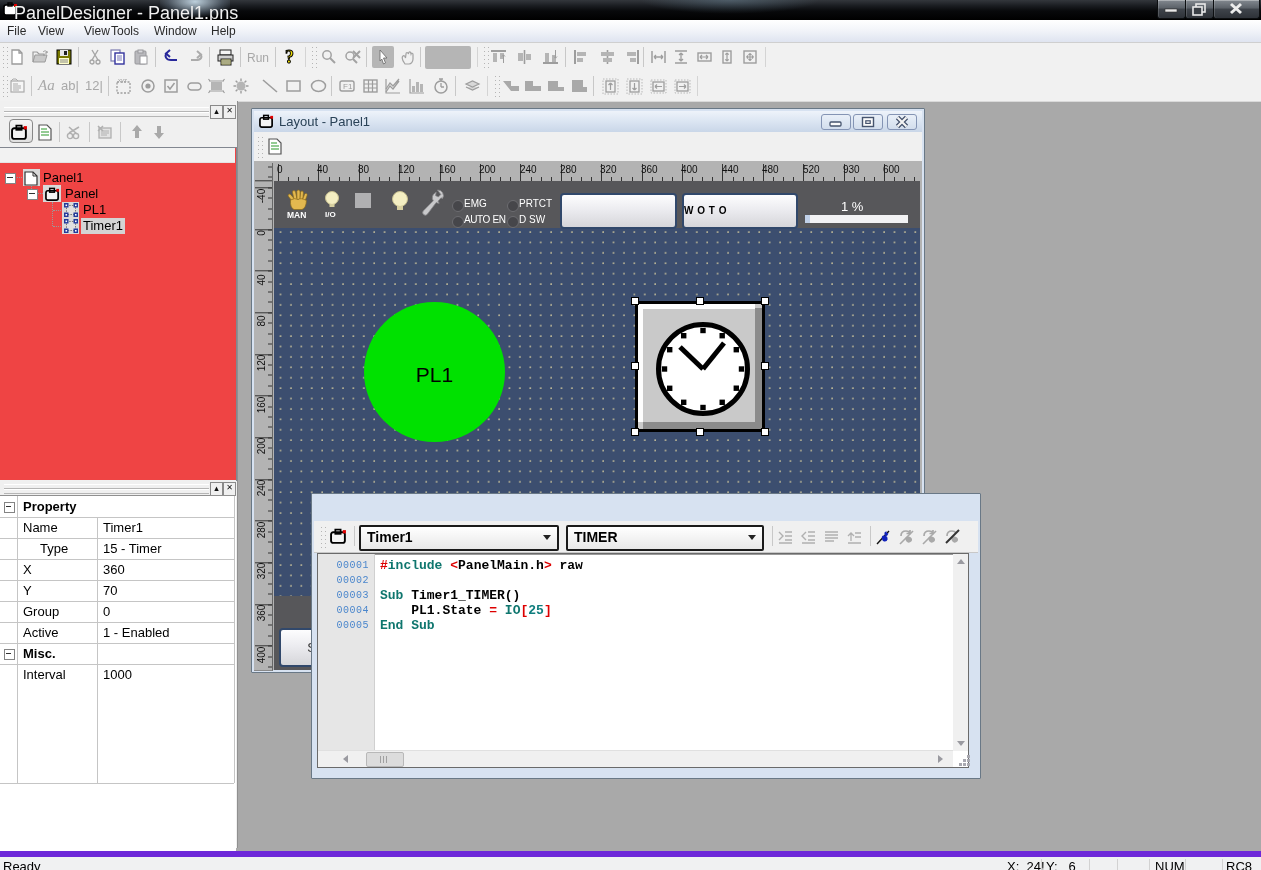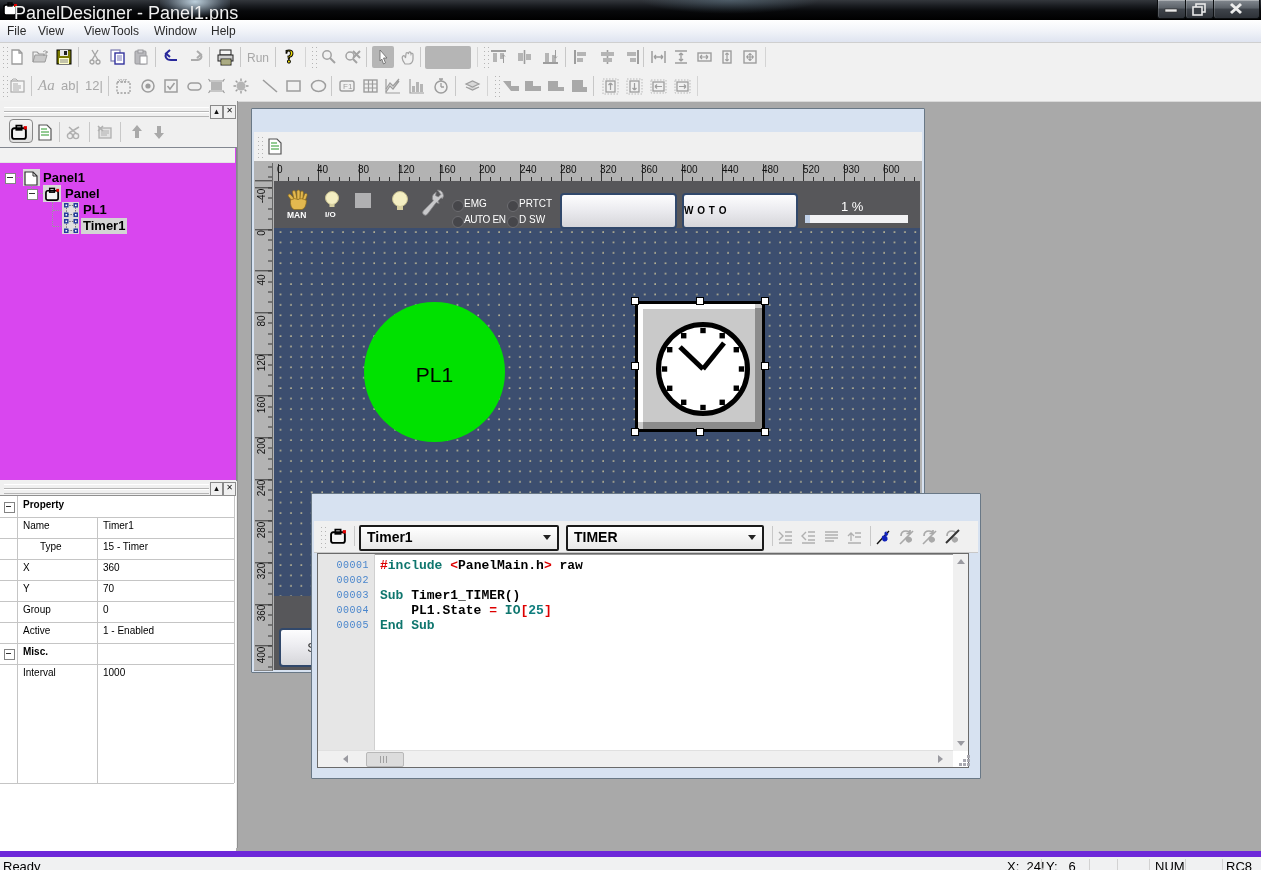--- a/index.html
+++ b/index.html
@@ -19,26 +19,26 @@
 .tsep{top:4px;width:1px;height:20px;background:#c8c8c8;}
 .tbtn{top:3px;width:22px;height:22px;display:flex;align-items:center;justify-content:center;}
 .pressed{background:#b6b6b6;border-radius:2px;}
 .gtxt{color:#a8a8a8;font-size:12px}
 
 #leftpane{left:0;top:101px;width:237px;height:747px;background:#f0f0f0;border-right:1px solid #909090;}
 .gripbar{left:0;width:236px;height:17px;background:#f0f0f0;}
 .gripbar .g1{left:4px;top:4px;width:205px;height:3px;border-top:1px solid #fff;border-bottom:1px solid #b5b5b5;}
 .gripbar .g2{left:4px;top:9px;width:205px;height:3px;border-top:1px solid #fff;border-bottom:1px solid #b5b5b5;}
 .minibtn{top:2px;width:11px;height:12px;background:#f0f0f0;border:1px solid #8a8a8a;font-size:9px;line-height:10px;text-align:center;color:#111;}
-#treebox{left:0;top:46px;width:236px;height:332px;border:1px solid #828790;border-left:none;background:#d946ef;font-weight:bold;}
+#treebox{left:0;top:46px;width:236px;height:332px;border:1px solid #828790;border-left:none;background:#ef4444;}
 #treebox .hdr{left:0;top:0;width:235px;height:14px;background:#f2f2f2;border-bottom:1px solid #e4e4e4;}
 .trow{position:absolute;font-size:13px;color:#000;height:16px;line-height:16px;}
 #propbox{left:0;top:394px;width:236px;height:404px;background:#fff;border-top:1px solid #909090;}
 .pgline{position:absolute;background:#c5c5c5;}
-.pgtxt{position:absolute;font-size:10px;color:#000;}
+.pgtxt{position:absolute;font-size:13px;color:#000;}
 
 #statusbar{left:0;top:851px;width:1261px;height:19px;background:#f0f1f2;border-top:6px solid #6d28d9;font-size:13px;color:#000;}
 .ssep{top:2px;width:1px;height:15px;background:#d2d2d2;}
 
 .mdiwin{border:1px solid #697886;background:#d7e2f1;border-radius:1px;}
 .mdititle{position:absolute;left:2px;top:2px;right:2px;height:21px;background:linear-gradient(to bottom,#eef3fa 0%,#dbe5f2 50%,#c9d6e8 100%);font-size:13px;color:#2a4257;}
 .mdibtn{position:absolute;top:3px;width:30px;height:16px;border:1px solid #8494b4;border-radius:3px;background:rgba(255,255,255,0.10);box-sizing:border-box;}
 .toolstrip{position:absolute;background:#f0f0f0;}
 
 #layoutwin{left:251px;top:108px;width:672px;height:563px;}
@@ -586,20 +586,39 @@
     <div class="abs" style="left:4px;top:153px;width:9px;height:9px;border:1px solid #848484;background:#fff"></div>
     <div class="abs" style="left:6px;top:157px;width:5px;height:1px;background:#333"></div>
     <div class="pgtxt" style="left:23px;top:150px;font-weight:bold">Misc.</div>
     <div class="pgtxt" style="left:23px;top:171px">Interval</div>
       <div class="pgtxt" style="left:103px;top:171px">1000</div>
   </div>
 
 </div>
 
 <div id="layoutwin" class="mdiwin abs">
+  <div class="mdititle">
+    <svg style="position:absolute;left:5px;top:3px" width="15" height="15" viewBox="0 0 16 16">
+        <rect x="1" y="4" width="13" height="10" rx="2" fill="#f4f4f4" stroke="#000" stroke-width="1.8"></rect>
+        <rect x="5" y="1.5" width="5" height="4" fill="none" stroke="#000" stroke-width="1.6"></rect>
+        <rect x="12" y="2" width="3" height="3" fill="#e00000"></rect>
+      </svg>
+    <span style="position:absolute;left:25px;top:3px">Layout - Panel1</span>
+    <div class="mdibtn" style="left:567px"><svg width="28" height="14">
+          <rect x="8" y="7" width="11" height="4" rx="1" fill="#fafafa" stroke="#46546e" stroke-width="1.3"></rect>
+        </svg></div>
+    <div class="mdibtn" style="left:599px"><svg width="28" height="14">
+          <rect x="8.5" y="2.5" width="11" height="9" fill="#fafafa" stroke="#46546e" stroke-width="1.4"></rect>
+          <rect x="11.8" y="5.8" width="4.4" height="2.6" fill="none" stroke="#46546e" stroke-width="1.2"></rect>
+        </svg></div>
+    <div class="mdibtn" style="left:633px"><svg width="28" height="14">
+          <path d="M9.5 2.5 L18.5 11.5 M18.5 2.5 L9.5 11.5" stroke="#46546e" stroke-width="4.6"></path>
+          <path d="M9.5 2.5 L18.5 11.5 M18.5 2.5 L9.5 11.5" stroke="#f4f4f4" stroke-width="2.2"></path>
+        </svg></div>
+  </div>
   <div class="toolstrip" style="left:2px;top:23px;width:668px;height:29px;border-bottom:1px solid #d0d0d0">
     <div class="grip abs" style="left:3px;top:4px"></div>
     <svg class="abs" style="left:13px;top:6px" width="16" height="17">
         <path d="M2 1 h8 l4 4 v11 h-12 z" fill="#fff" stroke="#555" stroke-width="1.2"></path>
         <path d="M4 5 h6 M4 8 h8 M4 11 h8" stroke="#2a9a2a" stroke-width="1.2"></path>
       </svg>
   </div>
   <div id="lw_content">
     <div id="cornerbox"></div>
     <div id="hruler">

